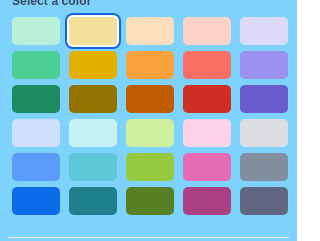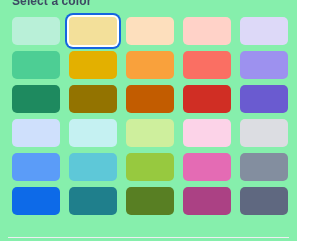--- a/index.html
+++ b/index.html
@@ -81,21 +81,21 @@
     left: 8px;
     right: 8px;
     bottom: 3px;
     height: 1px;
     background: #eceef1;
   }
 </style>
 </head>
 <body>
 
-<div class="picker-panel" style="background: #86efac; padding-left: 8px;">
+<div class="picker-panel" style="background: #7dd3fc; padding-left: 8px;">
 
   <h2 class="panel-title" style="color: rgb(61, 74, 99);">Select a color</h2>
 
   <div class="swatch-grid">
       <div class="swatch-row">
         <button class="swatch" type="button" aria-label="mint-pastel" aria-pressed="false" style="background-color: rgb(185, 240, 216);"></button>
         <button class="swatch is-selected" type="button" aria-label="yellow-pastel" aria-pressed="true" style="background-color: rgb(243, 224, 154); box-shadow: rgb(255, 255, 255) 0px 0px 0px 2px, rgb(21, 101, 224) 0px 0px 0px 4px;"></button>
         <button class="swatch" type="button" aria-label="peach-pastel" aria-pressed="false" style="background-color: rgb(253, 223, 189);"></button>
         <button class="swatch" type="button" aria-label="salmon-pastel" aria-pressed="false" style="background-color: rgb(255, 210, 200);"></button>
         <button class="swatch" type="button" aria-label="lavender-pastel" aria-pressed="false" style="background-color: rgb(221, 217, 248);"></button>

